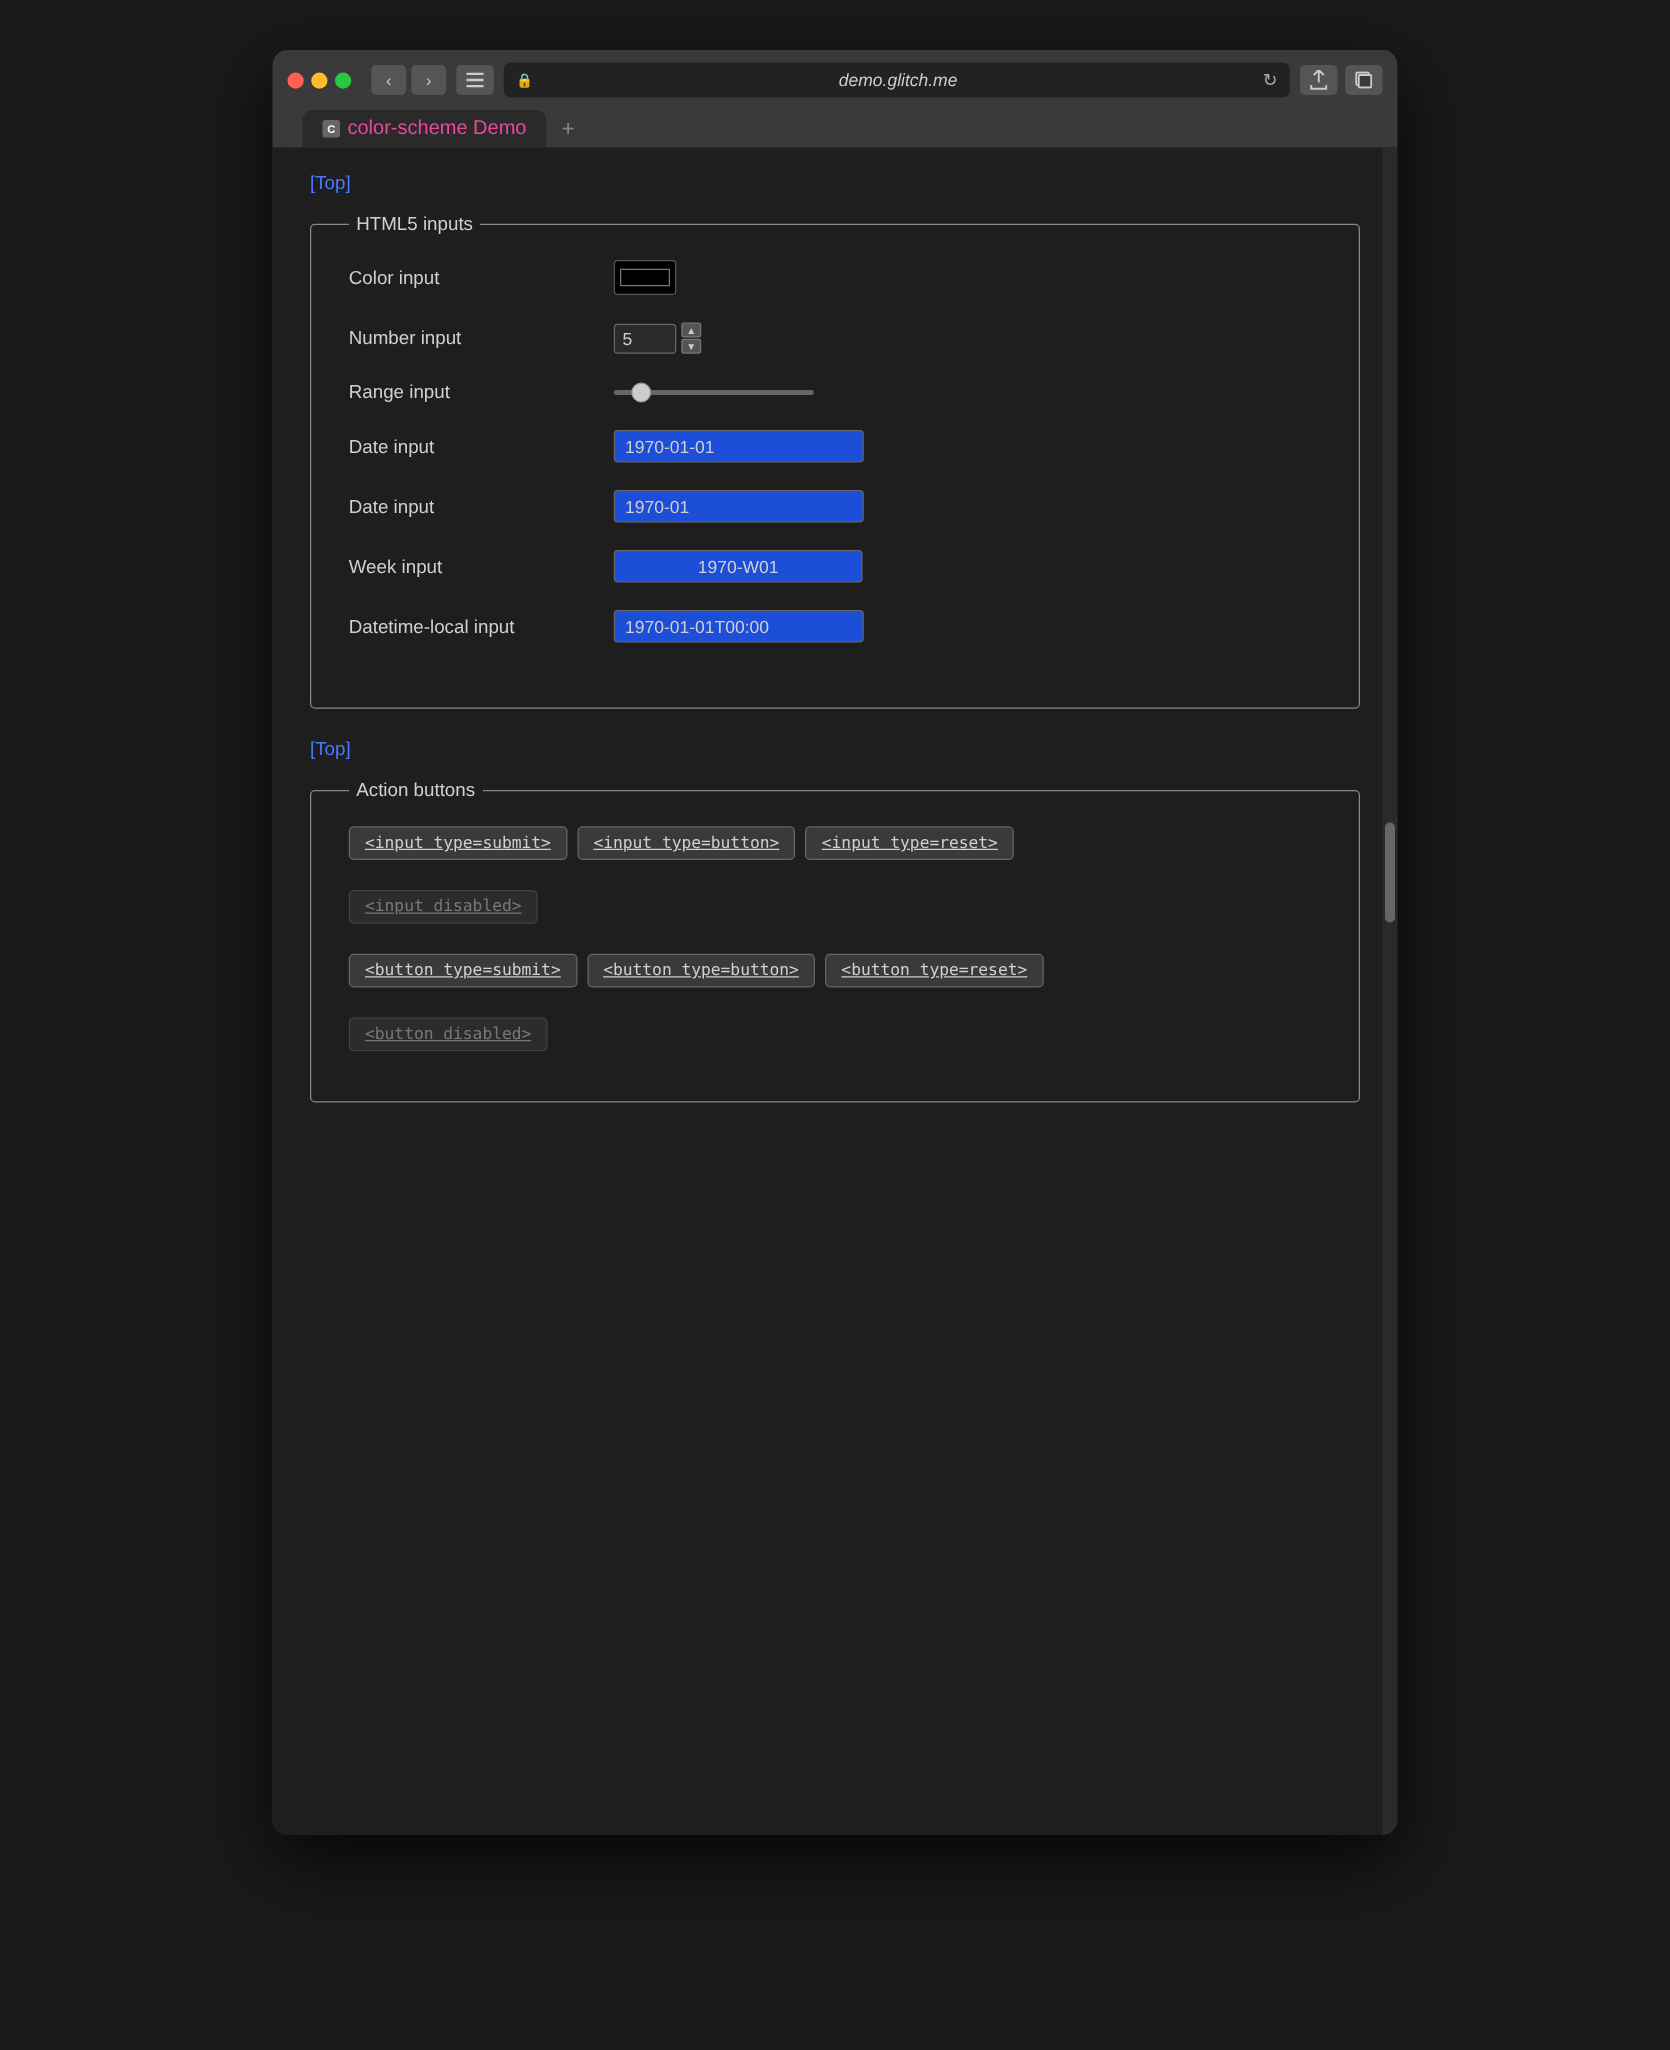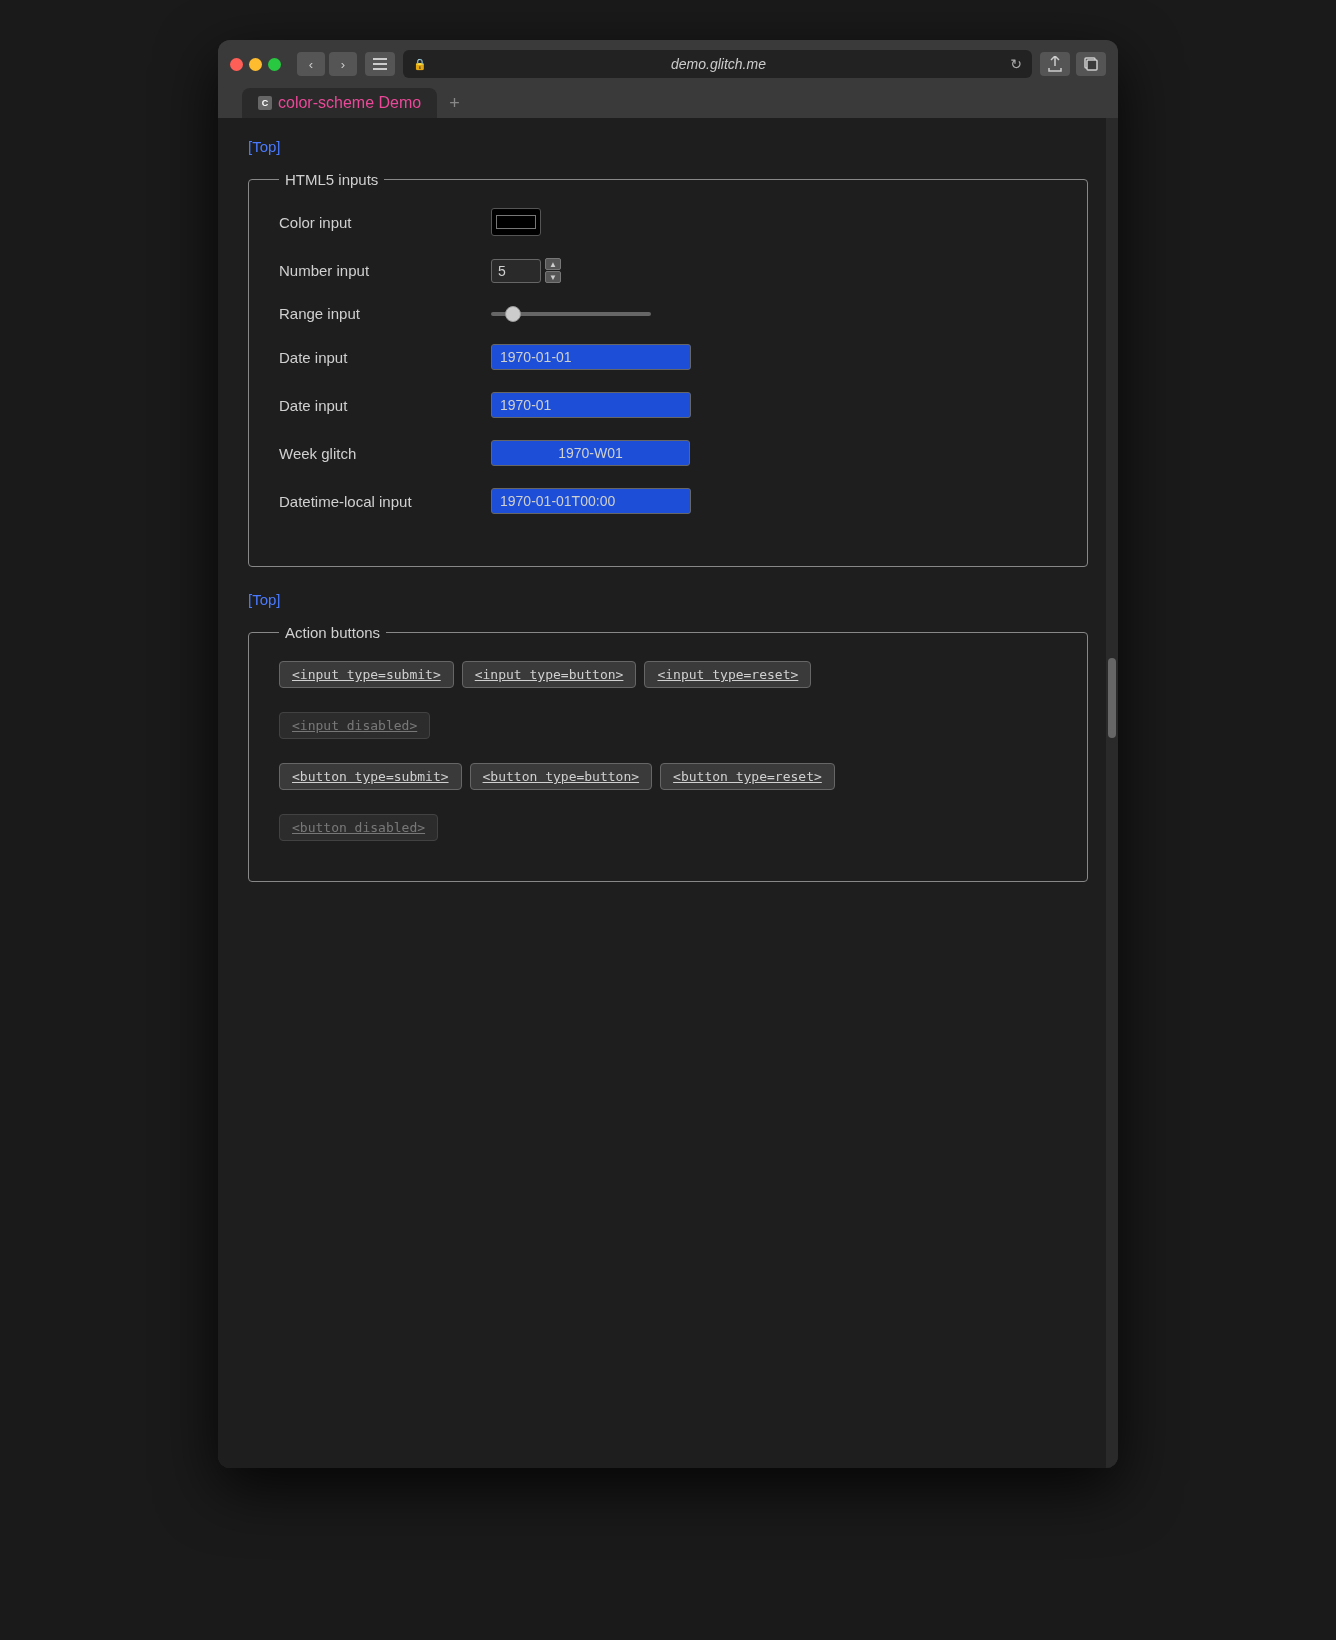--- a/index.html
+++ b/index.html
@@ -456,21 +456,21 @@
           <label class="input-label">Date input</label>
           <input type="text" class="text-input" value="1970-01-01" style="">
         </div>
 
         <div class="input-row">
           <label class="input-label">Date input</label>
           <input type="text" class="text-input" value="1970-01" style="">
         </div>
 
         <div class="input-row">
-          <label class="input-label">Week glitch</label>
+          <label class="input-label">Week input</label>
           <input type="text" class="text-input" value="1970-W01" style="min-width: 160px; text-align: center;">
         </div>
 
 
         <div class="input-row">
           <label class="input-label">Datetime-local input</label>
           <input type="text" class="text-input" value="1970-01-01T00:00" style="">
         </div>
 
       </fieldset>

